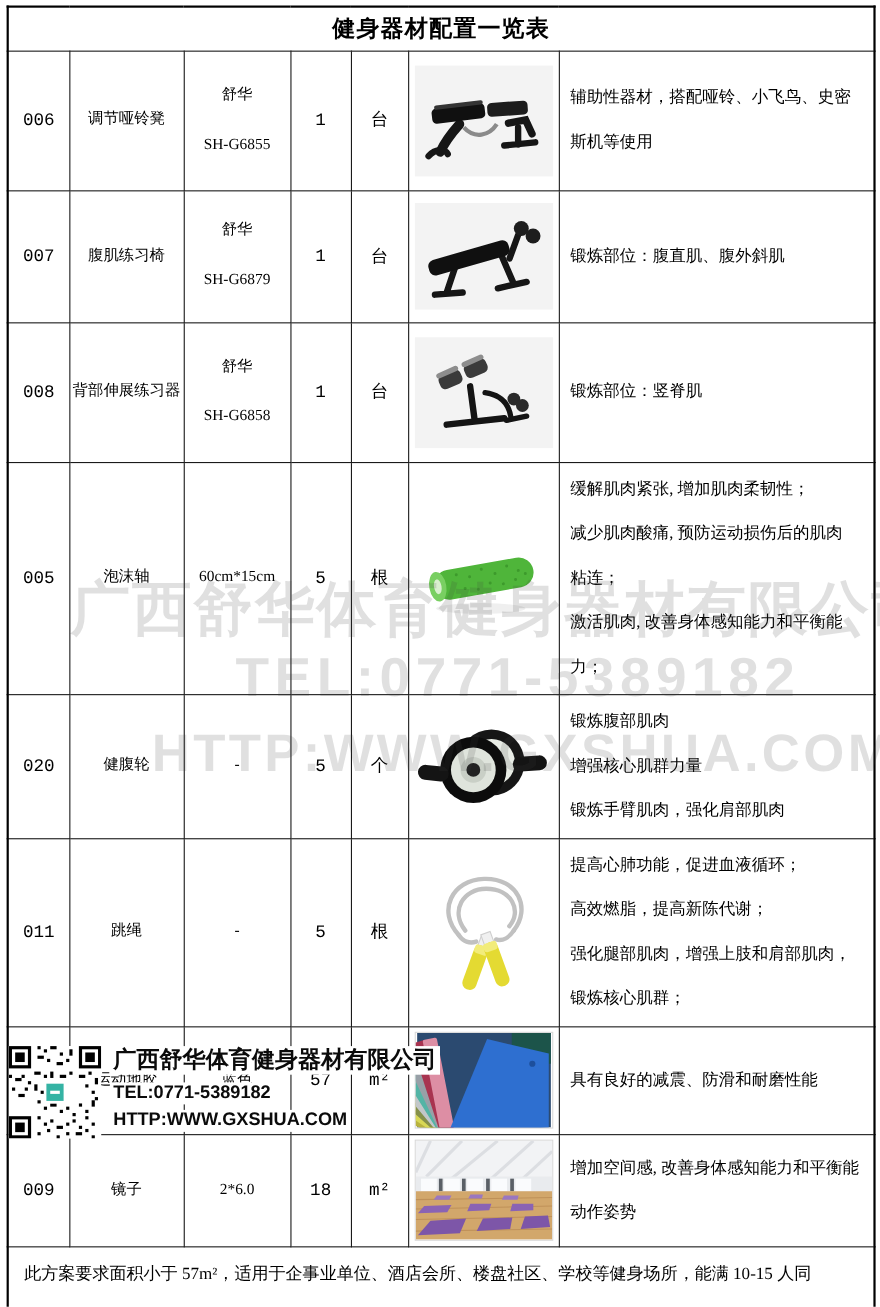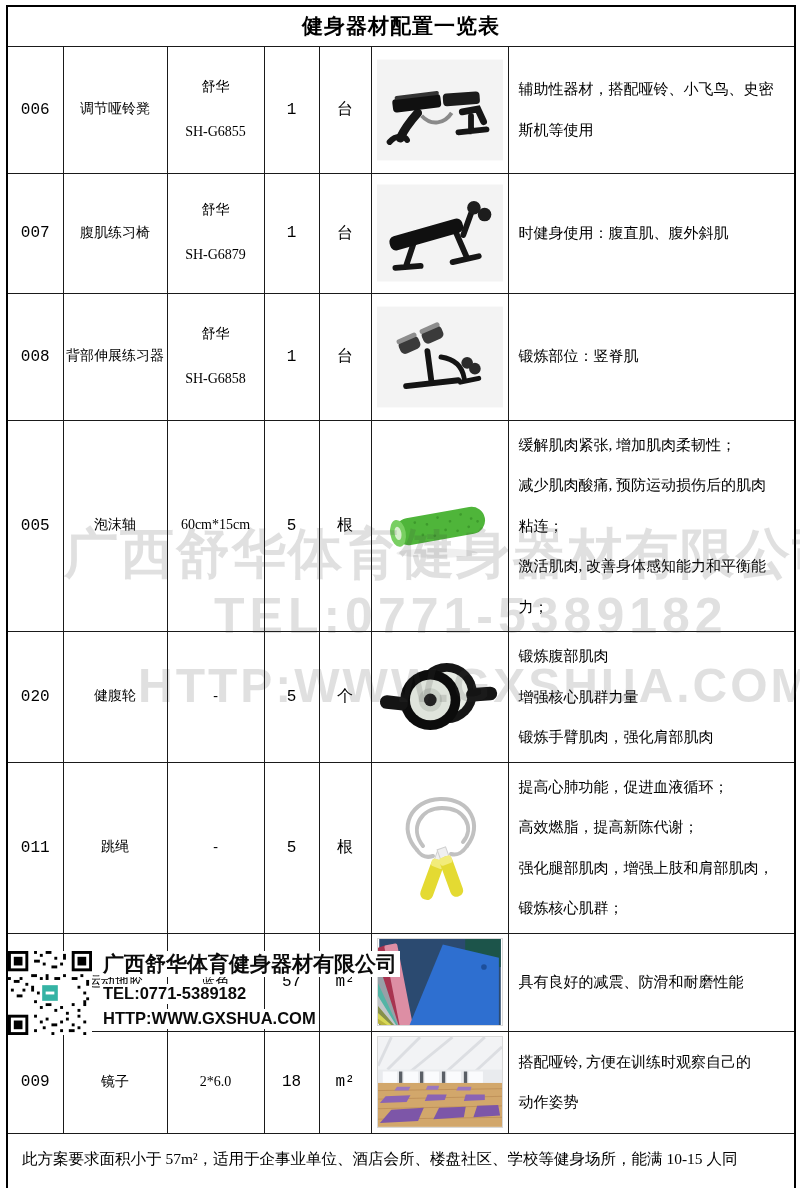--- a/index.html
+++ b/index.html
@@ -105,21 +105,21 @@
               <path d="M38 60 L30 84 M19 86 L45 84" stroke-width="6"></path>
               <path d="M80 46 L93 76 M78 80 L105 74" stroke-width="6"></path>
               <path d="M97 30 L89 52" stroke-width="6"></path>
             </g>
             <circle cx="100" cy="24" r="7" fill="#1d1d1d"></circle>
             <circle cx="111" cy="31" r="7" fill="#1d1d1d"></circle>
             <rect x="12" y="44" width="78" height="15" rx="6" fill="#101010" transform="rotate(-16 51 52)"></rect>
           </svg>
         </div>
       </td>
-      <td class="c-remark">时健身使用：腹直肌、腹外斜肌</td>
+      <td class="c-remark">锻炼部位：腹直肌、腹外斜肌</td>
     </tr>
 
     <tr style="height:127px">
       <td class="c-no">008</td>
       <td class="c-name">背部伸展练习器</td>
       <td class="c-model">舒华
 SH-G6858</td>
       <td class="c-qty">1</td>
       <td class="c-unit">台</td>
       <td class="c-pic">
@@ -323,21 +323,21 @@
               <polygon points="92,60 112,60 112,66 90,67"></polygon>
             </g>
             <g fill="#7d56a8">
               <polygon points="14,76 48,74 42,88 2,90"></polygon>
               <polygon points="64,74 92,73 90,84 58,86"></polygon>
               <polygon points="104,72 126,71 128,82 100,84"></polygon>
             </g>
           </svg>
         </div>
       </td>
-      <td class="c-remark">搭配哑铃, 方便在训练时观察自己的
+      <td class="c-remark">增加空间感, 改善身体感知能力和平衡能
 动作姿势</td>
     </tr>
 
     <tr style="height:84px">
       <td colspan="7" class="footer-cell"><span>    此方案要求面积小于 57m²，适用于企事业单位、酒店会所、楼盘社区、学校等健身场所，能满 10-15 人同
 时健身使用。</span></td>
     </tr>
   </tbody>
     </table>
 

